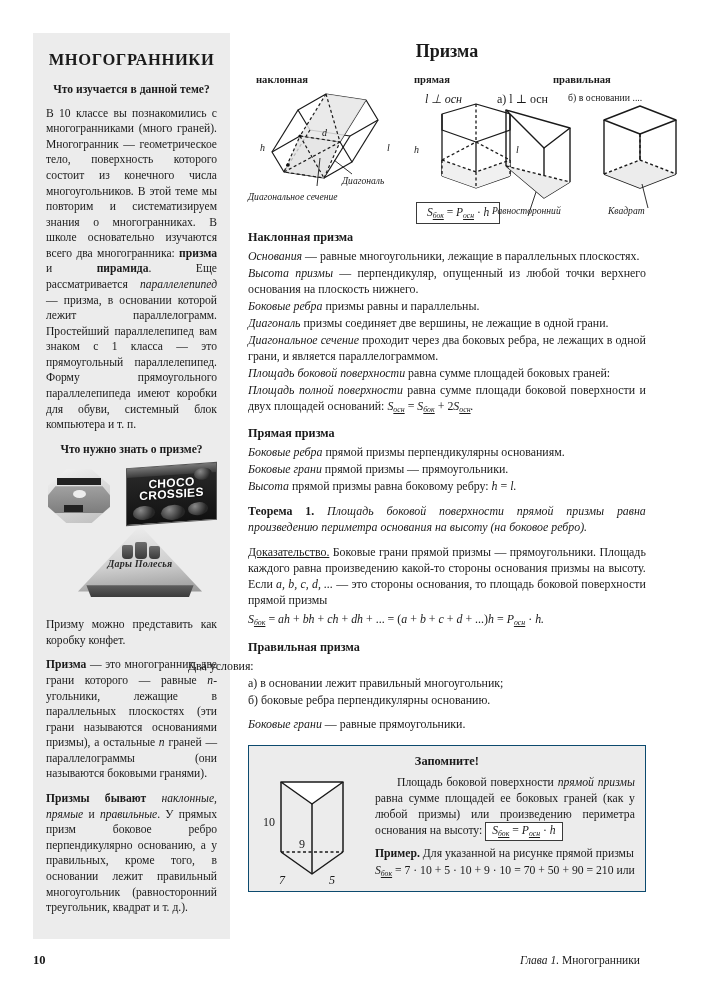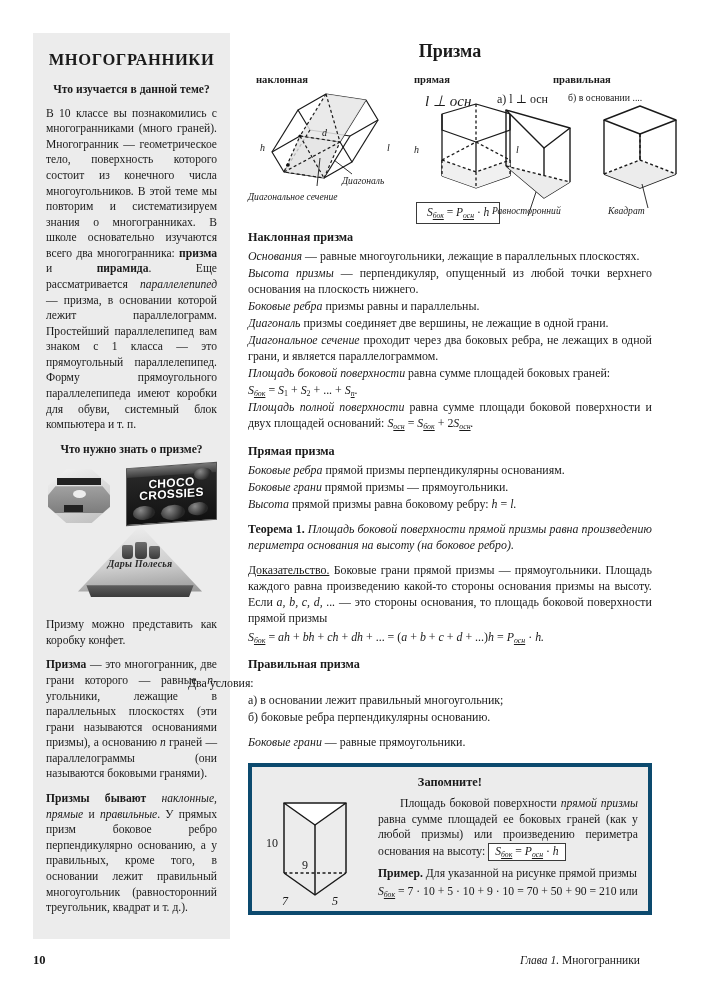--- a/index.html
+++ b/index.html
@@ -185,41 +185,41 @@
   .diagrams {
     position: relative;
     height: 145px;
     margin: 0 0 6px 0;
   }
   .dg-head {
     font-size: 10.6px; font-weight: bold;
     position: absolute;
   }
   .dg-sub {
-    font-size: 15px;
+    font-size: 12px;
     position: absolute;
   }
   .dg-cap {
     position:absolute; font-size:9.6px; font-style:italic;
   }
   .dg-lbl {
     position:absolute; font-size:10px; font-style:italic;
   }
   svg.dg { position:absolute; overflow:visible; }
   .fbox {
     position:absolute;
     border:1px solid #3a3a3a;
     background:#fff;
     padding:3px 10px;
     font-size:11.5px;
   }
 
   
   .remember {
-    border: 4px solid #0c4a6e;
+    border: 1px solid #0c4a6e;
     background: #ececec;
     margin-top: 12px;
     padding: 7px 10px 9px 10px;
     position: relative;
     min-height: 140px;
   }
   .remember .rm-title {
     text-align:center; font-weight:bold; font-size:12.4px;
     margin: 1px 0 6px 0;
   }
@@ -291,21 +291,21 @@
           <div class="tri-jar j1"></div>
             <div class="tri-jar j2"></div>
             <div class="tri-jar j3"></div>
           <div class="tri-lbl">Дары Полесья</div>
           <div class="tri-base"></div>
         </div>
       </div>
 
       <p>Призму можно представить как коробку конфет.</p>
 
-      <p><b>Призма</b><span> — это многогранник, две грани которого — равные </span><i>n</i><span>-угольники, лежащие в параллельных плоскостях (эти грани называются основаниями призмы), а основанию </span><i>n</i><span> граней — параллелограммы (они называются боковыми гранями).</span></p>
+      <p><b>Призма</b><span> — это многогранник, две грани которого — равные </span><i>n</i><span>-угольники, лежащие в параллельных плоскостях (эти грани называются основаниями призмы), а остальные </span><i>n</i><span> граней — параллелограммы (они называются боковыми гранями).</span></p>
 
       <p><b>Призмы бывают</b><i> наклонные, прямые</i><span> и </span><i>правильные</i><span>. У прямых призм боковое ребро перпендикулярно основанию, а у правильных, кроме того, в основании лежит правильный многоугольник (равносторонний треугольник, квадрат и т. д.).</span></p>
     </div>
 
     <div class="right-col">
       <h1 class="title">Призма</h1>
 
       <div class="diagrams">
 
         <div class="dg-head" style="left:8px; top:0;">наклонная</div>
@@ -400,21 +400,20 @@
       </div>
 
       <div class="rc-h">Наклонная призма</div>
 
       <p class="rc-p"><i>Основания</i><span> — равные многоугольники, лежащие в параллельных плоскостях.</span></p>
       <p class="rc-p"><i>Высота призмы</i><span> — перпендикуляр, опущенный из любой точки верхнего основания на плоскость нижнего.</span></p>
       <p class="rc-p"><i>Боковые ребра</i><span> призмы равны и параллельны.</span></p>
       <p class="rc-p"><i>Диагональ</i><span> призмы соединяет две вершины, не лежащие в одной грани.</span></p>
       <p class="rc-p"><i>Диагональное сечение</i><span> проходит через два боковых ребра, не лежащих в одной грани, и является параллелограммом.</span></p>
       <p class="rc-p"><i>Площадь боковой поверхности</i><span> равна сумме площадей боковых граней:</span></p>
-      <p class="rc-p"><span class="f"><i>S</i><sub class="si">бок</sub> <span class="up">=</span> <i>S</i><sub class="s">1</sub> <span class="up">+</span> <i>S</i><sub class="s">2</sub> <span class="up">+ ... +</span> <i>S</i><sub class="si">n</sub>.</span></p>
       <p class="rc-p"><i>Площадь полной поверхности</i><span> равна сумме площади боковой поверхности и двух площадей оснований: </span><span class="f"><i>S</i><sub class="si">осн</sub> <span class="up">=</span> <i>S</i><sub class="si">бок</sub> <span class="up">+ 2</span><i>S</i><sub class="si">осн</sub>.</span></p>
 
       <div class="rc-h">Прямая призма</div>
 
       <p class="rc-p"><i>Боковые ребра</i><span> прямой призмы перпендикулярны основаниям.</span></p>
       <p class="rc-p"><i>Боковые грани</i><span> прямой призмы — прямоугольники.</span></p>
       <p class="rc-p"><i>Высота</i><span> прямой призмы равна боковому ребру: </span><span class="f"><i>h</i> <span class="up">=</span> <i>l</i>.</span></p>
 
       <p class="rc-p rc-gap"><b>Теорема 1.</b><i> Площадь боковой поверхности прямой призмы равна произведению периметра основания на высоту (на боковое ребро).</i></p>
 

